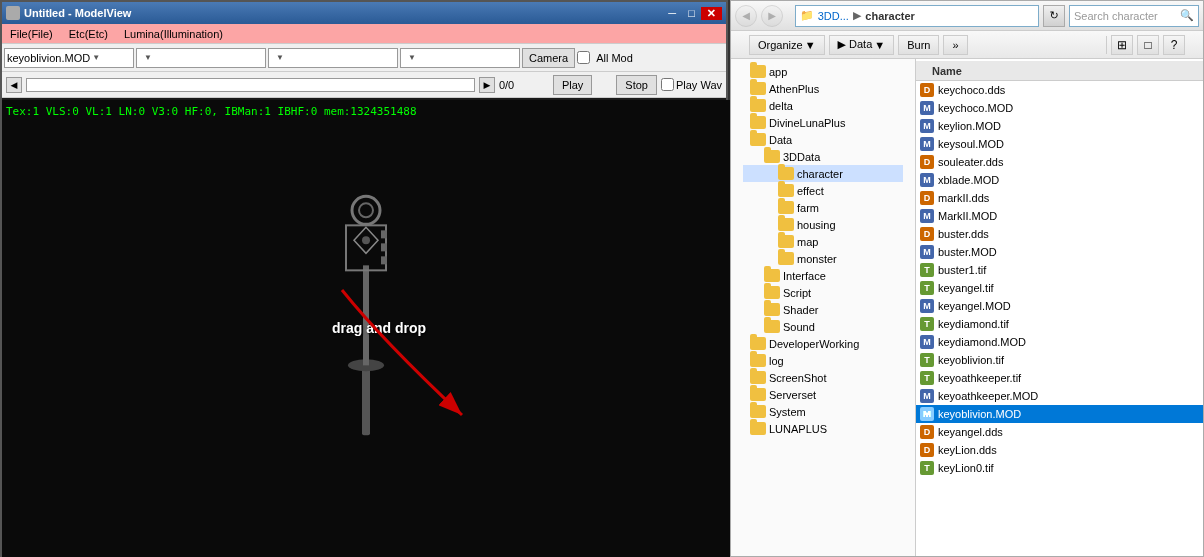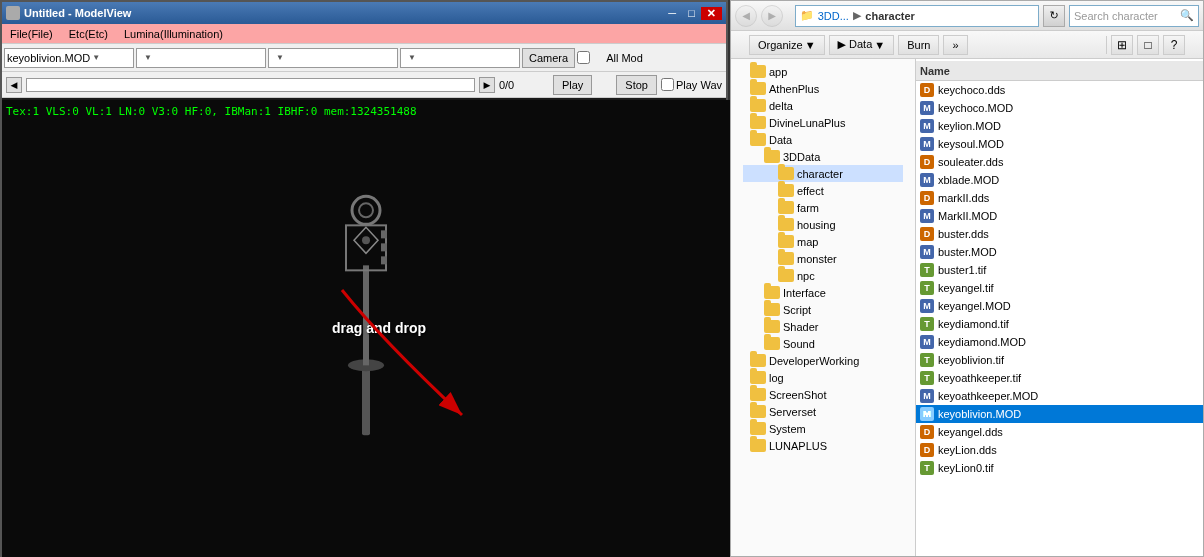--- a/index.html
+++ b/index.html
@@ -84,21 +84,21 @@
       font-size: 11px;
       padding: 0 6px;
       cursor: pointer;
       display: flex;
       align-items: center;
     }
 
     .allmod-check {
       display: flex;
       align-items: center;
-      gap: 16px;
+      gap: 6px;
       font-size: 11px;
     }
 
     #playback-bar {
       height: 26px;
       background: #f0f0f0;
       display: flex;
       align-items: center;
       padding: 0 4px;
       gap: 4px;
@@ -348,21 +348,21 @@
       padding: 2px 0;
       background: white;
     }
 
     #files-header {
       height: 20px;
       background: #e8e8e8;
       border-bottom: 1px solid #ccc;
       display: flex;
       align-items: center;
-      padding: 0 4px;
+      padding: 0 16px;
       font-size: 11px;
       font-weight: bold;
       color: #333;
     }
 
     .file-row {
       display: flex;
       align-items: center;
       padding: 1px 4px;
       font-size: 11px;
@@ -585,25 +585,20 @@
           <span class="tree-indent" style="width: 28px; display: inline-block;"></span>
           <span class="folder-icon"></span>
           <span>map</span>
         </div>
         <div class="tree-item">
           <span class="tree-indent" style="width: 28px; display: inline-block;"></span>
           <span class="folder-icon"></span>
           <span>monster</span>
         </div>
         <div class="tree-item">
-          <span class="tree-indent" style="width: 28px; display: inline-block;"></span>
-          <span class="folder-icon"></span>
-          <span>npc</span>
-        </div>
-        <div class="tree-item">
           <span class="tree-indent" style="width: 14px; display: inline-block;"></span>
           <span class="folder-icon"></span>
           <span>Interface</span>
         </div>
         <div class="tree-item">
           <span class="tree-indent" style="width: 14px; display: inline-block;"></span>
           <span class="folder-icon"></span>
           <span>Script</span>
         </div>
         <div class="tree-item">

